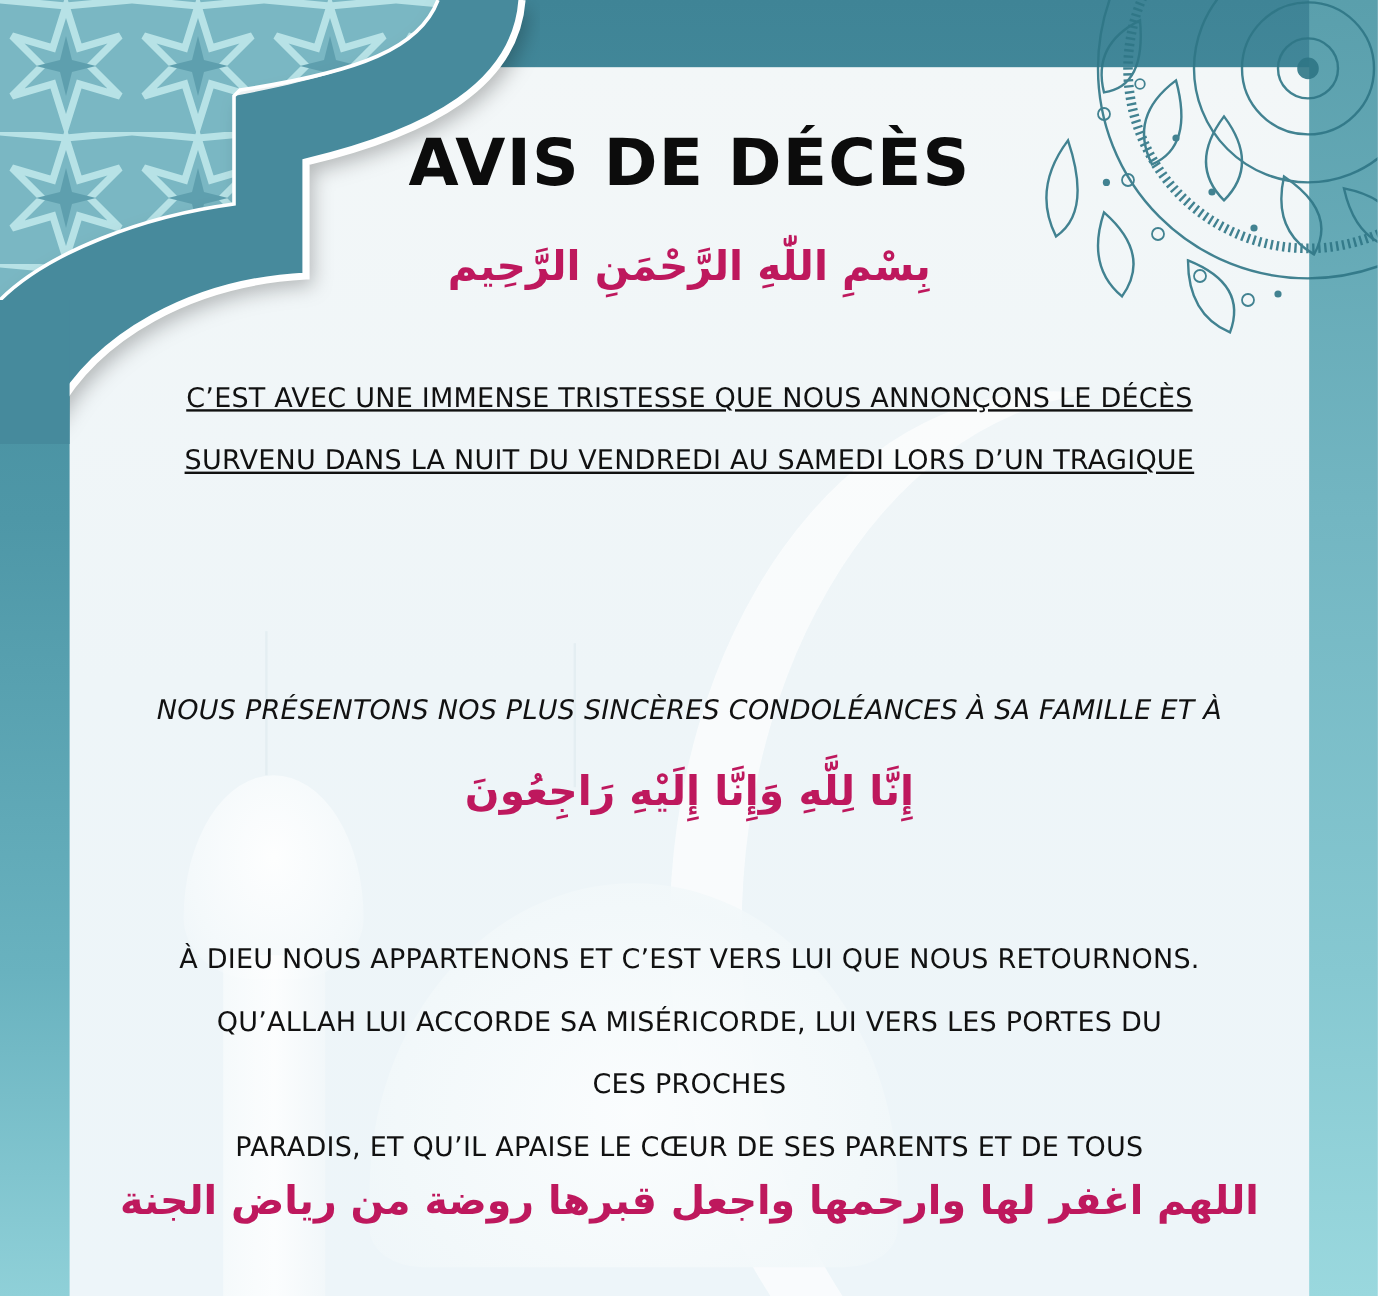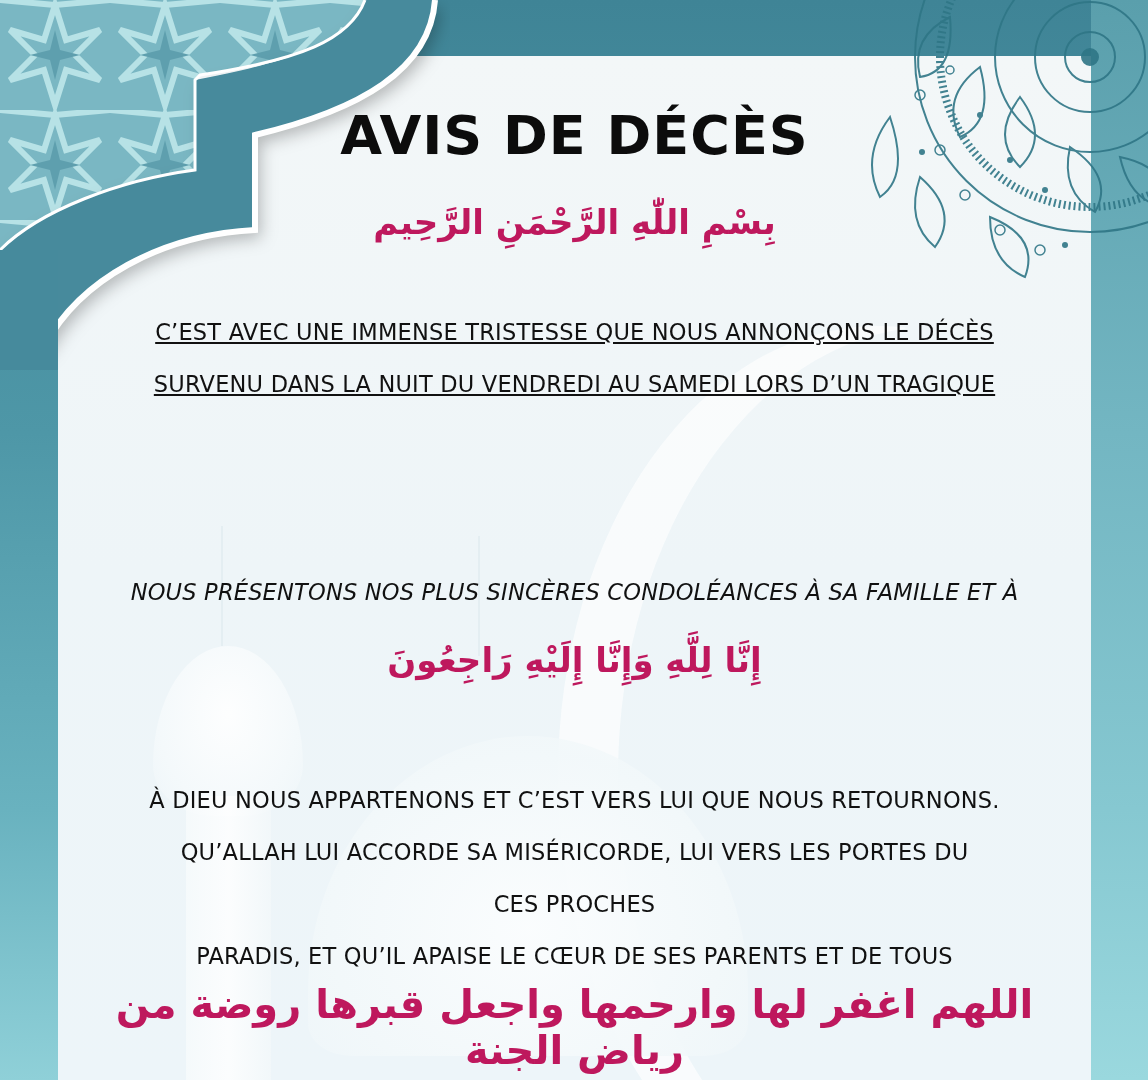--- a/index.html
+++ b/index.html
@@ -55,21 +55,21 @@
     font-family: "DejaVu Sans", sans-serif; font-weight:700; direction:rtl;
     position:absolute; left:0; right:0; color:#be185d;
   }
   .basmala { top:146px; font-size:34px; }
   .para { position:absolute; left:0; right:0; font-size:22.5px; line-height:52px; letter-spacing:0.2px; }
   .para div { white-space:nowrap; }
   .p1 { top:250px;text-decoration:underline; }
   .p2 { top:510px;font-style:italic; }
   .istirja { top:584px; font-size:34px; }
   .p3 { top:718px; }
-  .dua { top:925px; font-size:40px; }
+  .dua { top:925px; font-size:33px; }
 </style>
 </head>
 <body>
 
 <div class="frame-right"></div>
 
 <div class="paper">
   <div class="crescent"></div>
   <div class="dome-left"></div>
   <div class="minaret-left"></div>

